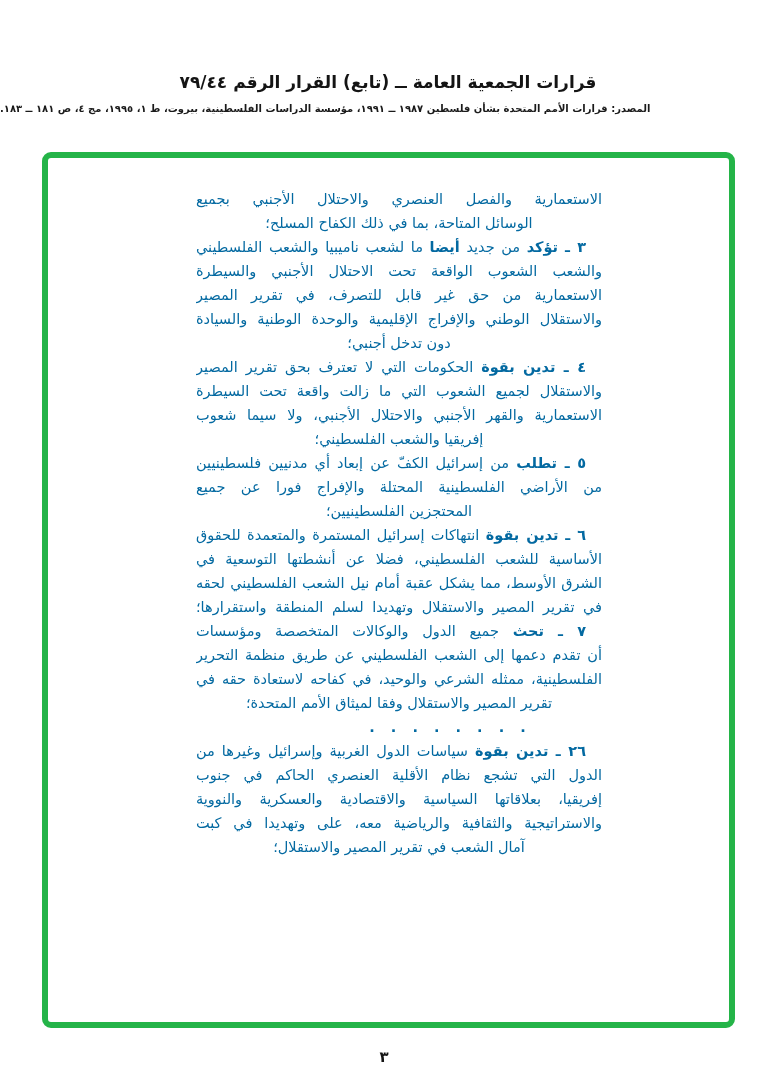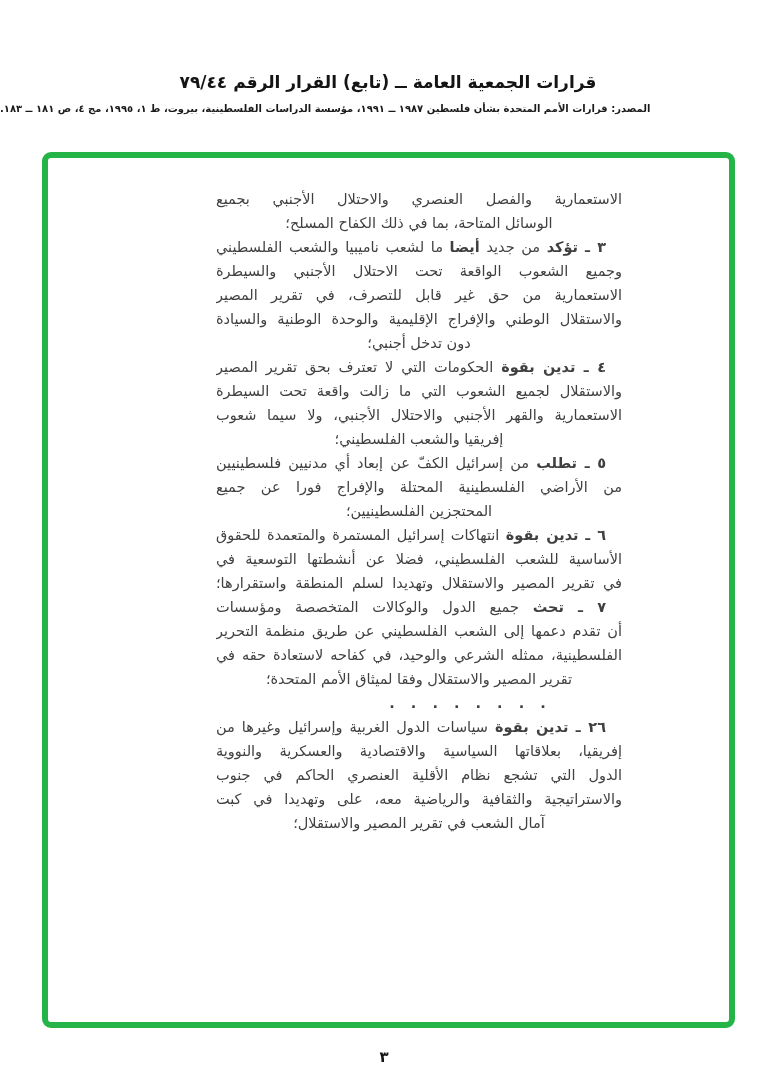--- a/index.html
+++ b/index.html
@@ -33,26 +33,26 @@
     position:absolute;
     left:42px;top:152px;
     width:681px;height:864px;
     border:6px solid #24b448;
     border-radius:9px;
     background:transparent;
   }
   .text-column{
     position:absolute;
     top:187px;
-    right:146px;
+    right:166px;
     width:406px;
     direction:rtl;
     font-size:14.5px;
     line-height:24px;
-    color:#404040;
+    color:#0369a1;
   }
   .line{
     height:24px;
     overflow:hidden;
     text-align:justify;
     text-align-last:justify;
   }
   .line.c{
     text-align-last:center;
   }
@@ -83,41 +83,42 @@
 
   <div class="source">المصدر: قرارات الأمم المتحدة بشأن فلسطين ١٩٨٧ ــ ١٩٩١، مؤسسة الدراسات الفلسطينية، بيروت، ط ١، ١٩٩٥، مج ٤، ص ١٨١ ــ ١٨٣.</div>
 
   <div class="green-box">
   </div>
 
   <div class="text-column" id="text-column">
       <div class="line"><span>الاستعمارية والفصل العنصري والاحتلال الأجنبي بجميع</span></div>
       <div class="line c"><span>الوسائل المتاحة، بما في ذلك الكفاح المسلح؛</span></div>
       <div class="line ind"><span class="b">٣ ـ تؤكد</span><span> من جديد </span><span class="b">أيضا</span><span> ما لشعب ناميبيا والشعب الفلسطيني</span></div>
-      <div class="line"><span>وجميع الشعوب الواقعة تحت الاحتلال الأجنبي والسيطرة</span></div>
+      <div class="line"><span>والشعب الشعوب الواقعة تحت الاحتلال الأجنبي والسيطرة</span></div>
       <div class="line"><span>الاستعمارية من حق غير قابل للتصرف، في تقرير المصير</span></div>
       <div class="line"><span>والاستقلال الوطني والإفراج الإقليمية والوحدة الوطنية والسيادة</span></div>
       <div class="line c"><span>دون تدخل أجنبي؛</span></div>
       <div class="line ind"><span class="b">٤ ـ تدين بقوة</span><span> الحكومات التي لا تعترف بحق تقرير المصير</span></div>
       <div class="line"><span>والاستقلال لجميع الشعوب التي ما زالت واقعة تحت السيطرة</span></div>
       <div class="line"><span>الاستعمارية والقهر الأجنبي والاحتلال الأجنبي، ولا سيما شعوب</span></div>
       <div class="line c"><span>إفريقيا والشعب الفلسطيني؛</span></div>
       <div class="line ind"><span class="b">٥ ـ تطلب</span><span> من إسرائيل الكفّ عن إبعاد أي مدنيين فلسطينيين</span></div>
       <div class="line"><span>من الأراضي الفلسطينية المحتلة والإفراج فورا عن جميع</span></div>
       <div class="line c"><span>المحتجزين الفلسطينيين؛</span></div>
       <div class="line ind"><span class="b">٦ ـ تدين بقوة</span><span> انتهاكات إسرائيل المستمرة والمتعمدة للحقوق</span></div>
       <div class="line"><span>الأساسية للشعب الفلسطيني، فضلا عن أنشطتها التوسعية في</span></div>
+      <div class="line"><span>الشرق الأوسط، مما يشكل عقبة أمام نيل الشعب الفلسطيني لحقه</span></div>
       <div class="line"><span>في تقرير المصير والاستقلال وتهديدا لسلم المنطقة واستقرارها؛</span></div>
       <div class="line ind"><span class="b">٧ ـ تحث</span><span> جميع الدول والوكالات المتخصصة ومؤسسات</span></div>
       <div class="line"><span>أن تقدم دعمها إلى الشعب الفلسطيني عن طريق منظمة التحرير</span></div>
       <div class="line"><span>الفلسطينية، ممثله الشرعي والوحيد، في كفاحه لاستعادة حقه في</span></div>
       <div class="line c"><span>تقرير المصير والاستقلال وفقا لميثاق الأمم المتحدة؛</span></div>
       <div class="line dots">. . . . . . . .</div>
       <div class="line ind"><span class="b">٢٦ ـ تدين بقوة</span><span> سياسات الدول الغربية وإسرائيل وغيرها من</span></div>
+      <div class="line"><span>الدول التي تشجع نظام الأقلية العنصري الحاكم في جنوب</span></div>
       <div class="line"><span>إفريقيا، بعلاقاتها السياسية والاقتصادية والعسكرية والنووية</span></div>
-      <div class="line"><span>الدول التي تشجع نظام الأقلية العنصري الحاكم في جنوب</span></div>
       <div class="line"><span>والاستراتيجية والثقافية والرياضية معه، على وتهديدا في كبت</span></div>
       <div class="line c"><span>آمال الشعب في تقرير المصير والاستقلال؛</span></div>
     </div>
 
   <div class="page-number">٣</div>
 
 </div>
 
 </body></html>

